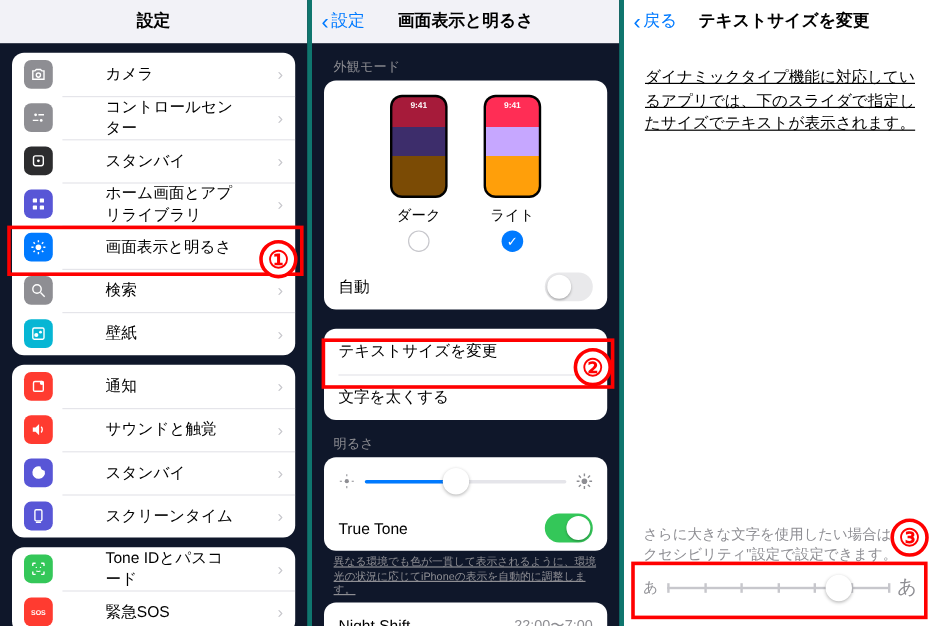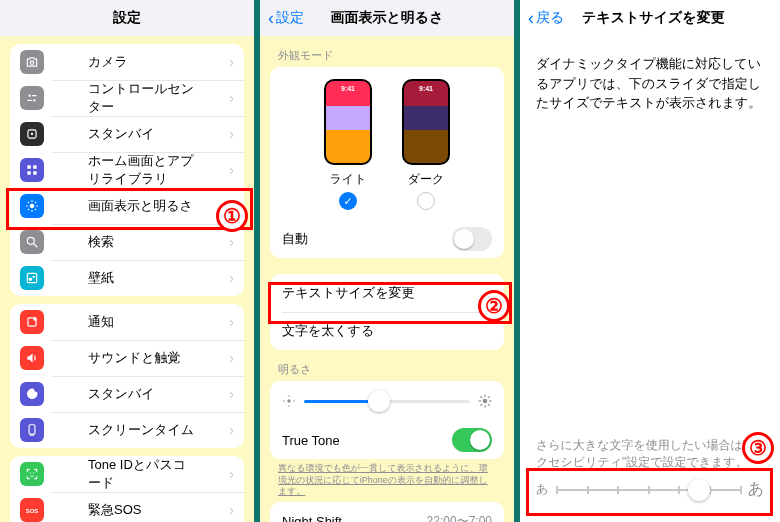--- a/index.html
+++ b/index.html
@@ -1,18 +1,18 @@
 <!DOCTYPE html>
 <html><head>
 <meta charset="utf-8">
 <style>
   * { box-sizing: border-box; margin: 0; padding: 0; }
   html, body { width: 780px; height: 522px; font-family: -apple-system, "Hiragino Sans", sans-serif; background: #fff; overflow: hidden; }
   .wrap { display: flex; width: 780px; height: 522px; }
-  .col { width: 260px; height: 522px; background: #fef9c3; position: relative; overflow: hidden; border-right: 6px solid #0f766e; }
+  .col { width: 260px; height: 522px; background: #0f172a; position: relative; overflow: hidden; border-right: 4px solid #0f766e; }
   .col:last-child { border-right: none; }
 
   
   .nav { height: 36px; display: flex; align-items: center; position: relative; background: #f2f2f7; }
   .nav .title { position:absolute; left:0; right:0; text-align:center; font-size: 14px; font-weight: 600; }
   .nav .back { color:#007aff; font-size:14px; padding-left:8px; display:flex; align-items:center; gap:2px; z-index:1;}
   .nav .back .chev { font-size:18px; line-height:1; }
 
   
   .group { background:#fff; margin: 8px 10px; border-radius:10px; overflow:hidden; }
@@ -57,21 +57,21 @@
   .switch.off::after{ left:2px;}
   .switch.on::after{ right:2px;}
   .note { font-size:9px; color:#8e8e93; padding:4px 18px; line-height:1.3;text-decoration:underline;}
   .slider { height:40px; display:flex; align-items:center; padding:0 12px; gap:8px;}
   .slider .track { flex:1; height:3px; background:#e5e5ea; border-radius:2px; position:relative;}
   .slider .fill { position:absolute; left:0; top:0; bottom:0; width:45%; background:#007aff; border-radius:2px;}
   .slider .thumb { position:absolute; left:45%; top:50%; width:22px; height:22px; background:#fff; border-radius:50%; box-shadow:0 1px 3px rgba(0,0,0,.3); transform:translate(-50%,-50%);}
   .sun { width:14px; height:14px; }
 
   
-  .desc { font-size:13px; padding:18px 16px; line-height:1.5;}
+  .desc { font-size:13px; text-align:center; padding:18px 16px; line-height:1.5;text-decoration:underline;}
   .hint { font-size:12px; color:#8e8e93; padding:0 16px; line-height:1.4;}
   .tslider { margin:8px 16px; display:flex; align-items:center; gap:8px;}
   .tslider .trk { flex:1; height:2px; background:#c7c7cc; position:relative;}
   .tslider .tick { position:absolute; top:-3px; width:2px; height:8px; background:#c7c7cc;}
   .tslider .knob { position:absolute; top:50%; left:78%; width:22px; height:22px; background:#fff; border-radius:50%; box-shadow:0 1px 3px rgba(0,0,0,.3); transform:translate(-50%,-50%);}
   .aa { font-size:12px; color:#8e8e93;}
   .aa.big { font-size:16px;}
 </style>
 </head>
 <body>
@@ -242,35 +242,35 @@
         <span class="chev">‹</span>
         <span>設定</span>
       </div>
       <div class="title">画面表示と明るさ</div>
     </div>
     <div class="section-lbl">外観モード</div>
     <div class="card">
       <div class="appearance">
         <div class="mode">
           <div class="phone">
+              <div class="scr dark">
+                <div class="time">9:41</div>
+              </div>
+            </div>
+          <div>ダーク</div>
+          <div class="radio off"></div>
+        </div>
+        <div class="mode">
+          <div class="phone">
               <div class="scr light">
                 <div class="time">9:41</div>
               </div>
             </div>
           <div>ライト</div>
           <div class="radio on"></div>
-        </div>
-        <div class="mode">
-          <div class="phone">
-              <div class="scr dark">
-                <div class="time">9:41</div>
-              </div>
-            </div>
-          <div>ダーク</div>
-          <div class="radio off"></div>
         </div>
       </div>
       <div class="crow">
         <span>自動</span>
         <div class="switch off"></div>
       </div>
     </div>
     <div class="card" style="margin-top:16px;">
       <div class="crow">
         <span>テキストサイズを変更</span>

